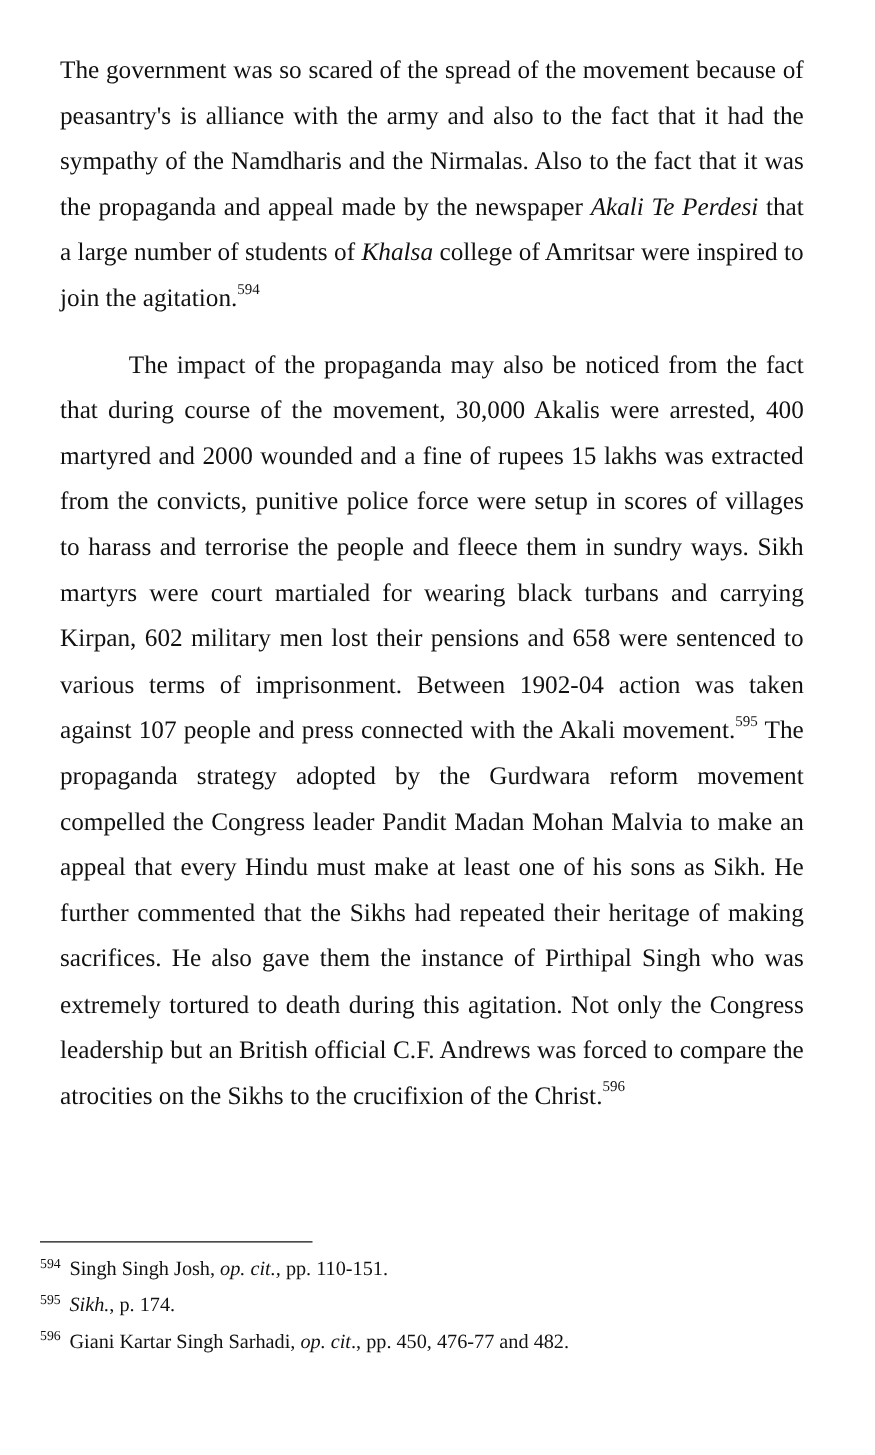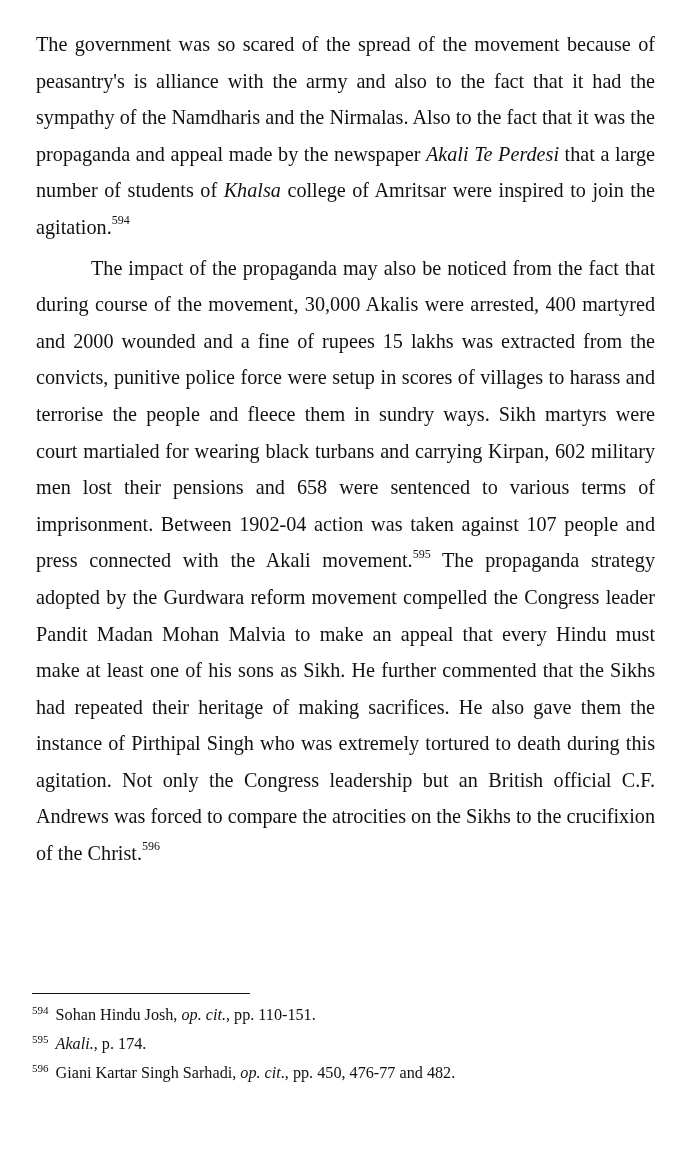--- a/index.html
+++ b/index.html
@@ -15,21 +15,21 @@
       font-family: "Liberation Serif", "DejaVu Serif", serif;
       color: #111111;
     }
     .page {
       position: absolute;
       left: 32px;
       top: 22px;
       width: 627px;
     }
     .para {
-      margin: 4px;
+      margin: 16px;
       font-size: 20.2px;
       line-height: 36.6px;
       text-align: justify;
       text-align-last: left;
     }
     .para.indent {
       text-indent: 55px;
     }
     sup.fn {
       font-size: 12px;
@@ -73,16 +73,16 @@
 <body>
 
 <div class="page">
   <p class="para"><span>The government was so scared of the spread of the movement because of peasantry's is alliance with the army and also to the fact that it had the sympathy of the Namdharis and the Nirmalas.  Also to the fact that it was the propaganda and appeal made by the newspaper </span><em>Akali Te Perdesi</em><span> that a large number of students of </span><em>Khalsa</em><span> college of Amritsar were inspired to join the agitation.</span><sup class="fn">594</sup></p>
   <p class="para indent"><span>The impact of the propaganda may also be noticed from the fact that during course of the movement, 30,000 Akalis were arrested, 400 martyred and 2000 wounded and a fine of rupees 15 lakhs was extracted from the convicts, punitive police force were setup in scores of villages to harass and terrorise the people and fleece them in sundry ways.  Sikh martyrs were court martialed for wearing black turbans and carrying Kirpan, 602 military men lost their pensions and 658 were sentenced to various terms of imprisonment.  Between 1902-04 action was taken against 107 people and press connected with the Akali movement.</span><sup class="fn">595</sup><span>  The propaganda strategy adopted by the Gurdwara reform movement compelled the Congress leader Pandit Madan Mohan Malvia to make an appeal that every Hindu must make at least one of his sons as Sikh.  He further commented that the Sikhs had repeated their heritage of making sacrifices.  He also gave them the instance of Pirthipal Singh who was extremely tortured  to death during this agitation.  Not only the Congress leadership but an British official C.F. Andrews was forced to compare the atrocities on the Sikhs to the crucifixion of the Christ.</span><sup class="fn">596</sup></p>
 </div>
 
 <div class="rule"></div>
 
 <div class="footnotes">
-  <p class="footnote"><sup>594</sup><span> Sohan Hindu Josh, </span><em>op. cit.,</em><span> pp. 110-151.</span></p>
-  <p class="footnote"><sup>595</sup><span> </span><em>Akali.</em><span>, p. 174.</span></p>
+  <p class="footnote"><sup>594</sup><span> Singh Singh Josh, </span><em>op. cit.,</em><span> pp. 110-151.</span></p>
+  <p class="footnote"><sup>595</sup><span> </span><em>Sikh.</em><span>, p. 174.</span></p>
   <p class="footnote"><sup>596</sup><span> Giani Kartar Singh Sarhadi,  </span><em>op. cit</em><span>., pp. 450, 476-77 and 482.</span></p>
 </div>
 
 </body></html>

